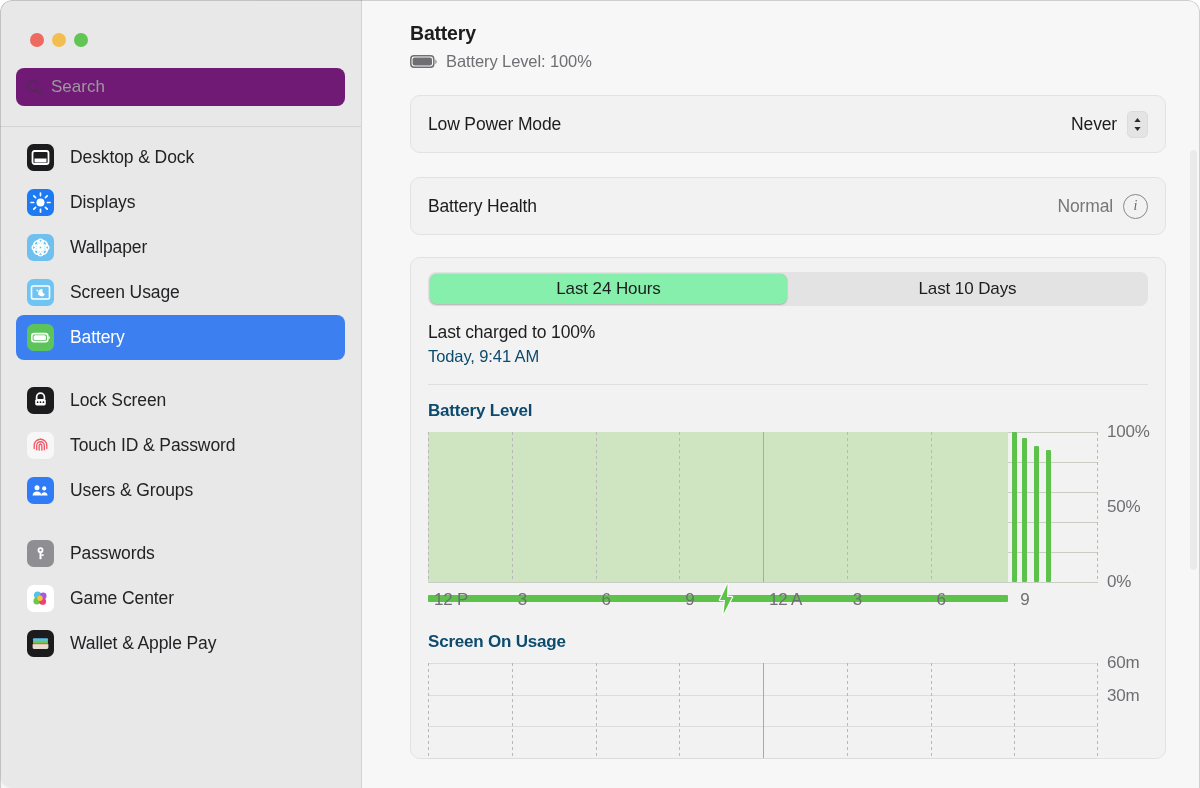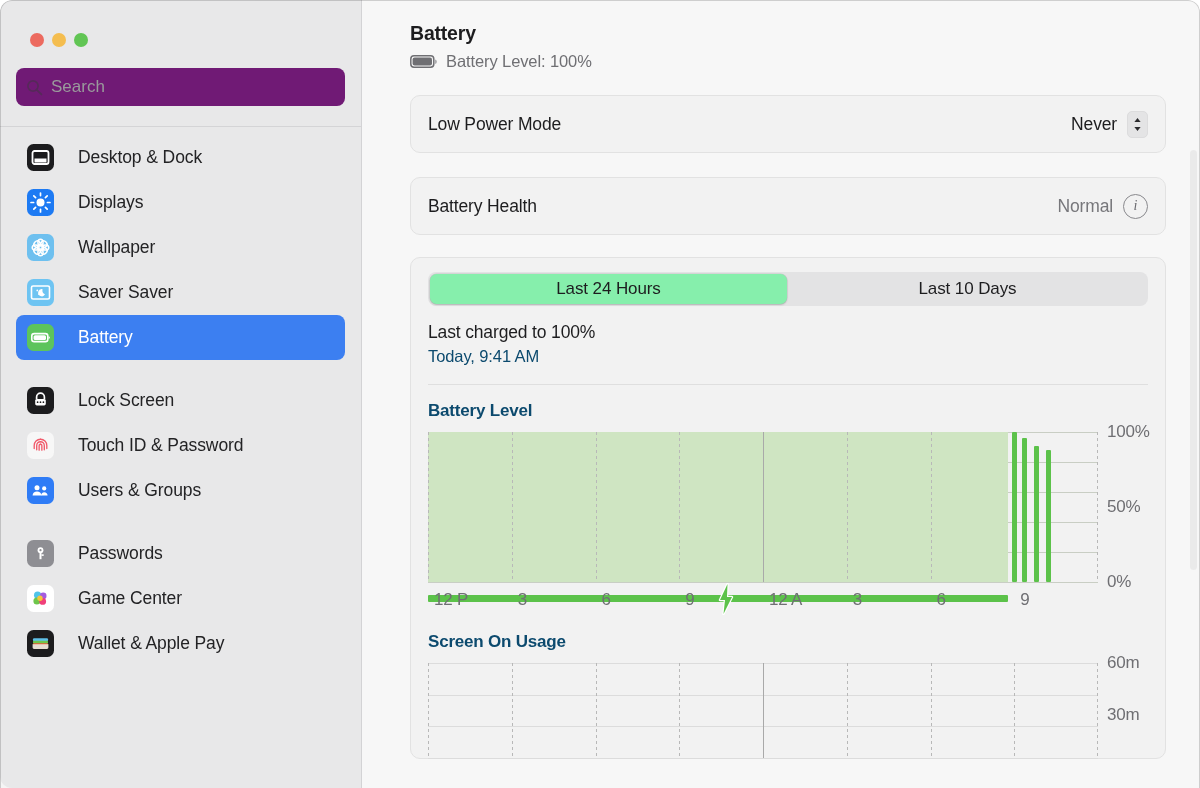--- a/index.html
+++ b/index.html
@@ -50,21 +50,21 @@
 
   .sb-divider {
     height: 1px; background: #d4d4d6;
     margin: 20px 0 0 0;
   }
 
   .sb-list { padding: 8px 16px 0 16px; overflow: hidden; flex: 1; }
   .sb-item {
     height: 45px; border-radius: 8px;
     display: flex; align-items: center;
-    gap: 24px; padding: 0 11px;
+    gap: 16px; padding: 0 11px;
   }
   .sb-item.selected { background: #3c7ff1; }
   .sb-item.selected .sb-label { color: #fff; }
   .sb-label { font-size: 17.5px; color: #232325; letter-spacing: -0.1px; white-space: nowrap; }
   .sb-gap { height: 18px; }
 
   .ico { width: 27px; height: 27px; flex: 0 0 27px; border-radius: 6.5px;
          display: flex; align-items: center; justify-content: center; overflow: hidden; }
   .ico svg { display:block; }
 
@@ -254,21 +254,21 @@
 
       <div class="sb-item">
         <span class="ico" style="background:#6ec4f2;">
           <svg width="27" height="27" viewBox="0 0 27 27">
               <rect x="4.5" y="7" width="18" height="13" rx="1.6" fill="none" stroke="#fff" stroke-width="1.6"></rect>
               <path d="M15.6 10.2a3.6 3.6 0 1 0 2.4 5.1 4.3 4.3 0 0 1-2.4-5.1z" fill="#fff"></path>
               <circle cx="10.3" cy="11.4" r="0.9" fill="#fff"></circle>
               <circle cx="11.9" cy="15.3" r="0.7" fill="#fff"></circle>
             </svg>
         </span>
-        <span class="sb-label">Saver Saver</span>
+        <span class="sb-label">Screen Usage</span>
       </div>
 
       <div class="sb-item selected">
         <span class="ico" style="background:#5dc45c;">
           <svg width="27" height="27" viewBox="0 0 27 27">
               <rect x="4.8" y="9.6" width="16" height="8" rx="2.4" fill="none" stroke="#fff" stroke-width="1.6"></rect>
               <rect x="6.6" y="11.3" width="12.4" height="4.6" rx="1.5" fill="#fff"></rect>
               <path d="M21.6 11.9v3.4a1.8 1.8 0 0 0 0-3.4z" fill="#fff"></path>
             </svg>
         </span>
@@ -473,21 +473,21 @@
               <div class="grid-v" style="left: 83.75px;"></div>
               <div class="grid-v" style="left: 167.5px;"></div>
               <div class="grid-v" style="left: 251.25px;"></div>
               <div class="grid-v solid" style="left: 335px;"></div>
               <div class="grid-v" style="left: 418.75px;"></div>
               <div class="grid-v" style="left: 502.5px;"></div>
               <div class="grid-v" style="left: 586.25px;"></div>
               <div class="grid-v" style="left: 669px;"></div>
             </div>
           <div class="axis-labels" id="yaxis-usage">
-              <span style="top: 52px;">30m</span>
+              <span style="top: 33px;">30m</span>
               <span style="top: 0px;">60m</span>
             </div>
         </div>
 
       </div>
     </div>
 
     <div class="scrollbar"></div>
   </div>
 

